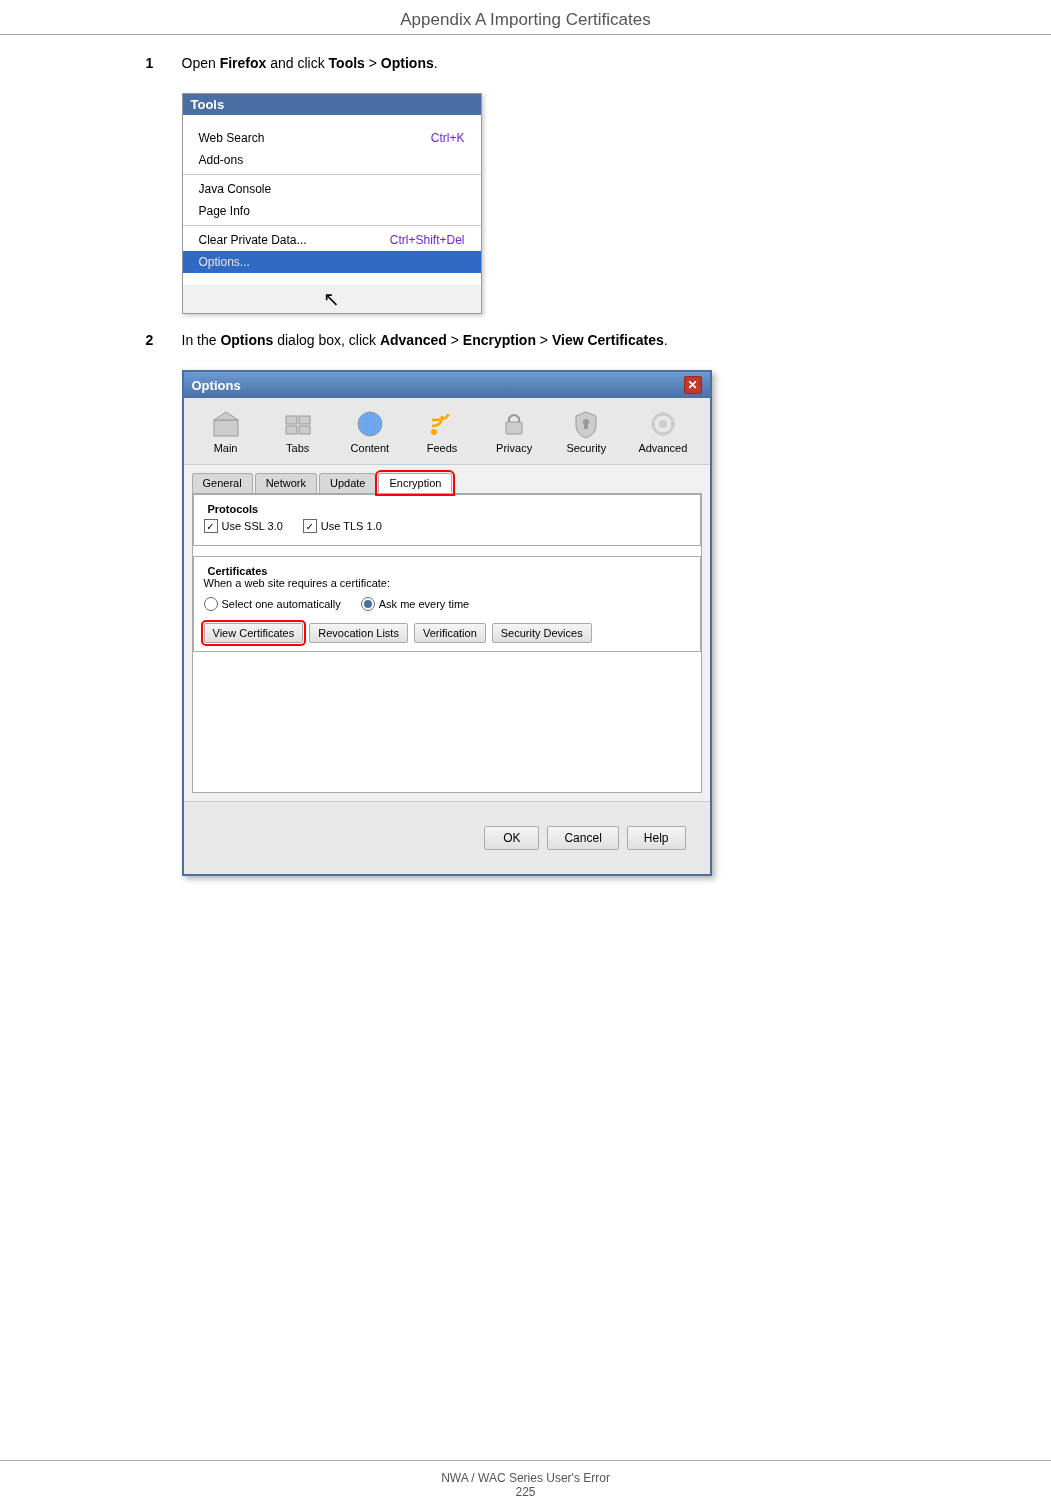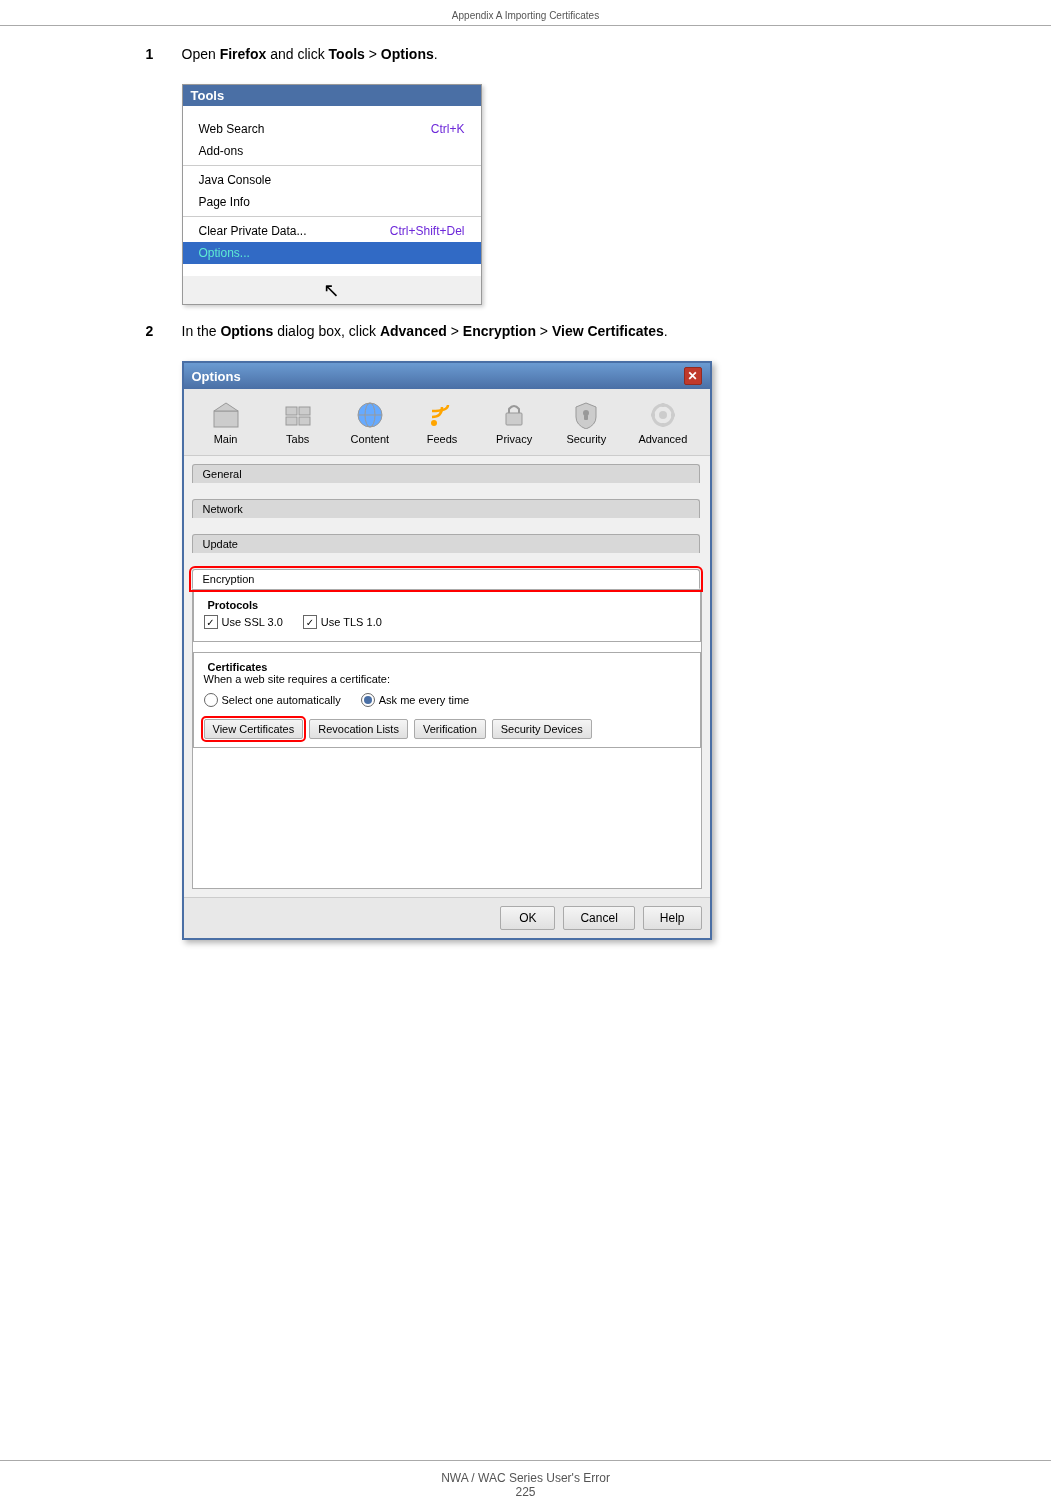--- a/index.html
+++ b/index.html
@@ -10,21 +10,21 @@
       font-family: Arial, sans-serif;
       font-size: 14px;
       color: #000;
       display: flex;
       flex-direction: column;
       align-items: center;
     }
     .page-header {
       width: 100%;
       text-align: center;
-      font-size: 10px;
+      font-size: 17px;
       color: #555;
       padding: 10px 0 4px 0;
       border-bottom: 1px solid #aaa;
       margin-bottom: 20px;
     }
     .page-footer {
       width: 100%;
       text-align: center;
       font-size: 12px;
       color: #555;
@@ -82,21 +82,21 @@
     .ff-menu-item {
       display: flex;
       justify-content: space-between;
       padding: 4px 16px;
       font-size: 12px;
       color: #000;
       cursor: default;
     }
     .ff-menu-item.highlighted {
       background: #316ac5;
-      color: #5eead4;
+      color: #e5e5e5;
     }
     .ff-menu-separator {
       border-top: 1px solid #ccc;
       margin: 3px 0;
     }
     .ff-menu-shortcut {
       color: #6d28d9;
     }
     .ff-menu-item.highlighted .ff-menu-shortcut {
       color: #ddd;
@@ -161,23 +161,22 @@
       font-size: 20px;
     }
     .options-toolbar-item span {
       font-size: 11px;
     }
     .options-body {
       padding: 8px;
     }
     .options-tabs {
       display: flex;
-      gap: 16px;
+      gap: 0;
       margin-bottom: 0;
-      flex-direction: column;
     }
     .options-tab {
       border: 1px solid #aaa;
       border-bottom: none;
       padding: 3px 10px;
       background: #d8d8d8;
       font-size: 11px;
       cursor: pointer;
       margin-right: 2px;
       border-radius: 3px 3px 0 0;
@@ -258,21 +257,21 @@
       border-radius: 2px;
     }
     .cert-btn.highlighted {
       outline: 2px solid red;
       outline-offset: 1px;
     }
     .options-footer {
       display: flex;
       justify-content: flex-end;
       gap: 8px;
-      padding: 8px;
+      padding: 24px;
       background: #e8e8e8;
       border-top: 1px solid #ccc;
     }
     .footer-btn {
       border: 1px solid #aaa;
       background: linear-gradient(to bottom, #f5f5f5, #e0e0e0);
       padding: 4px 16px;
       font-size: 12px;
       cursor: pointer;
       border-radius: 2px;

